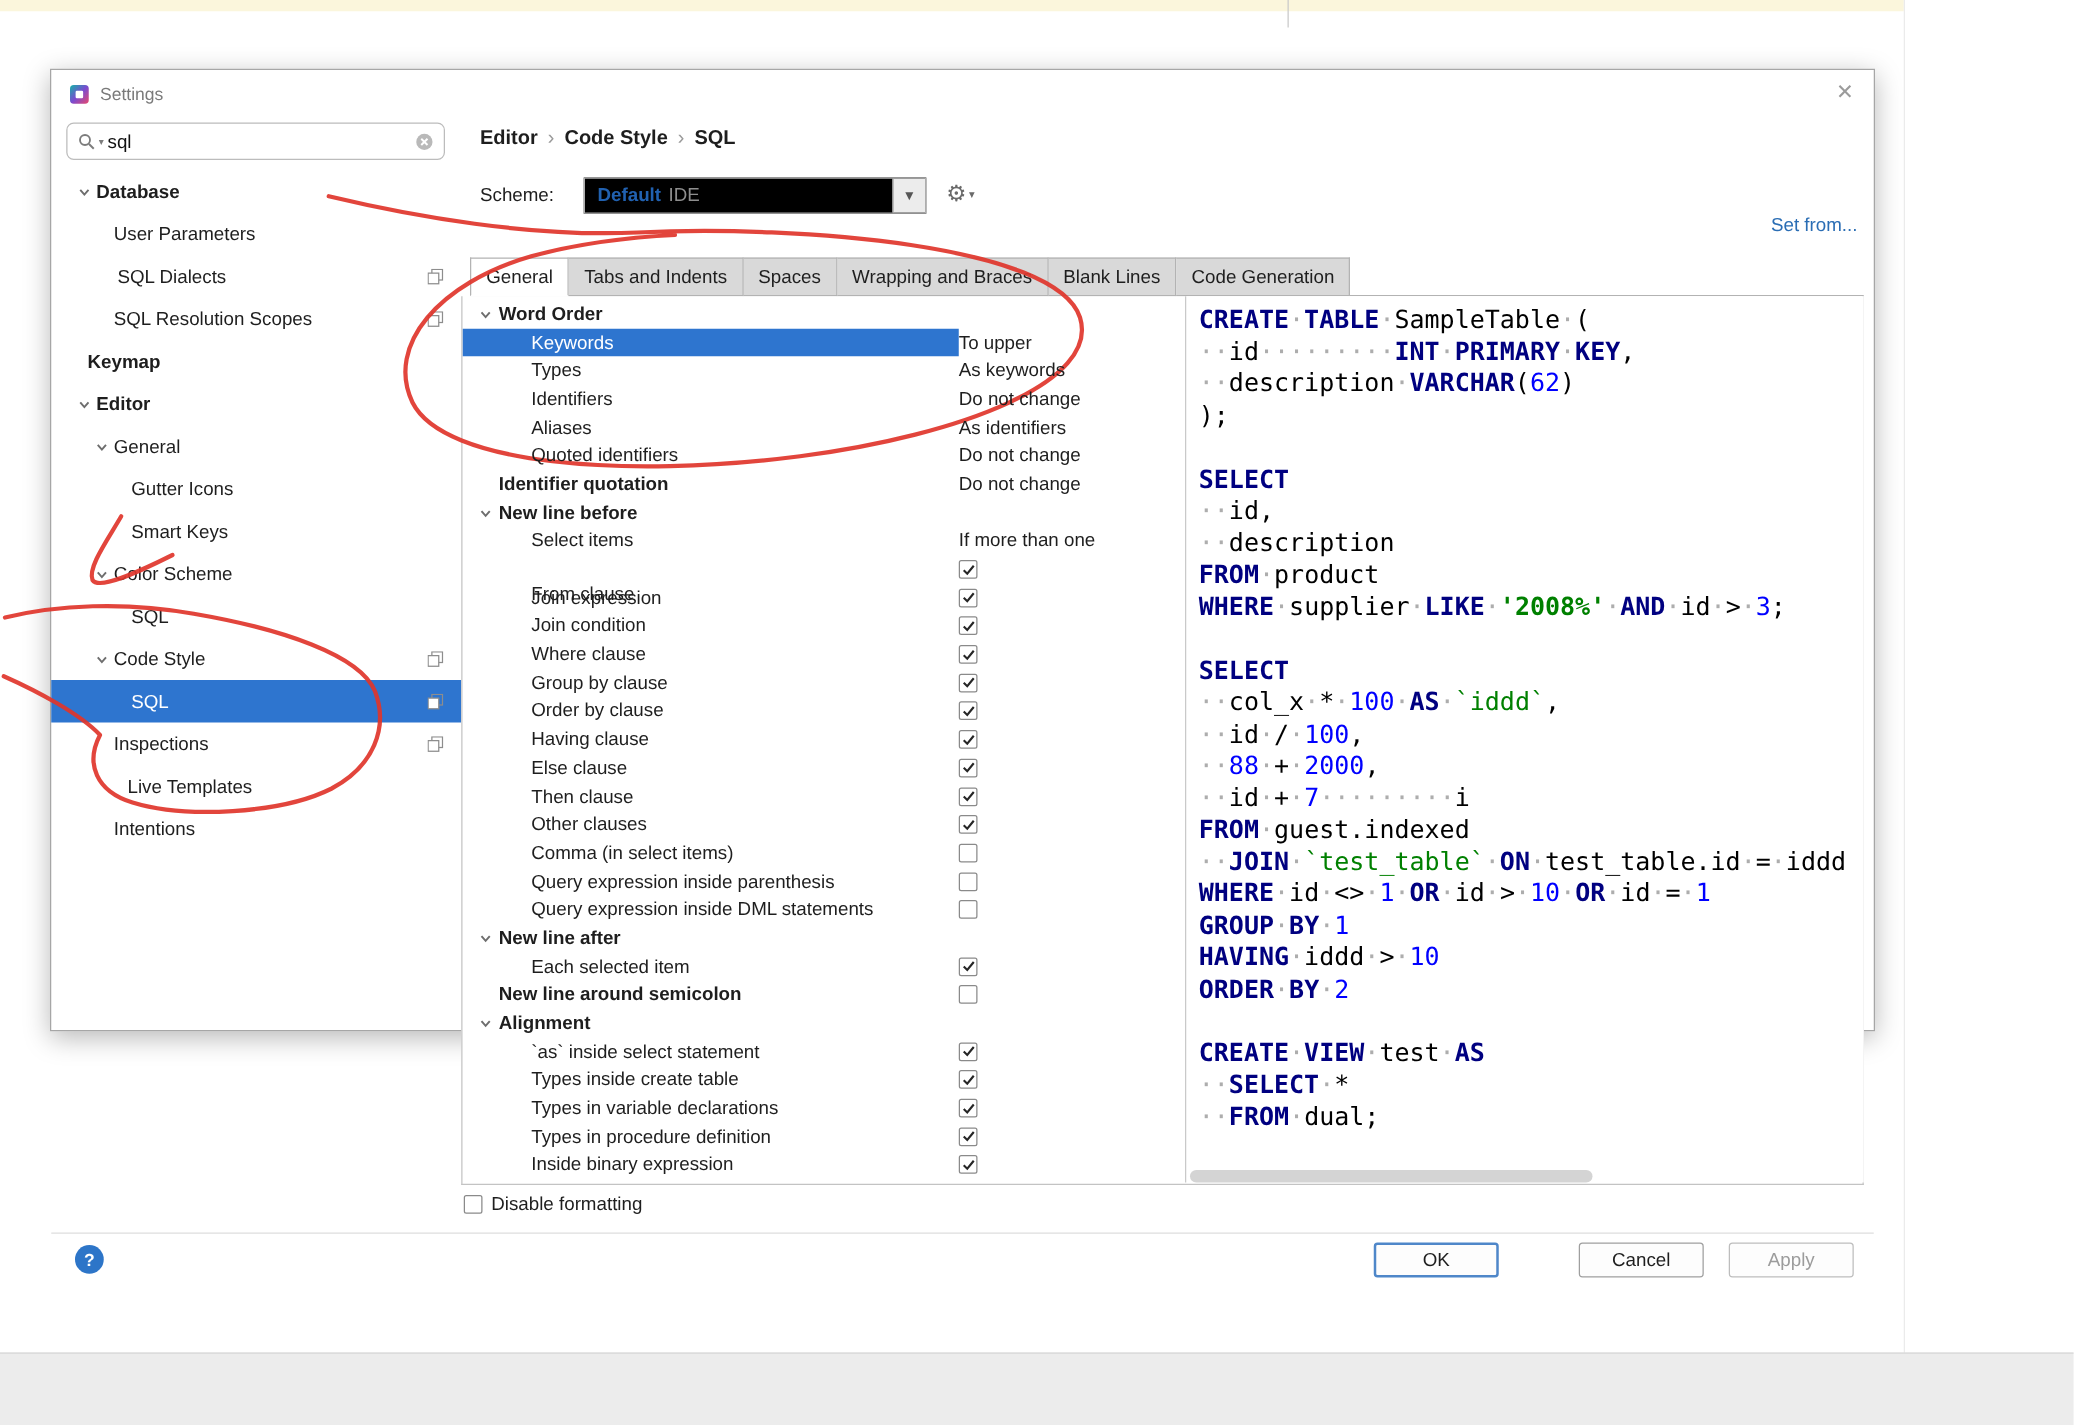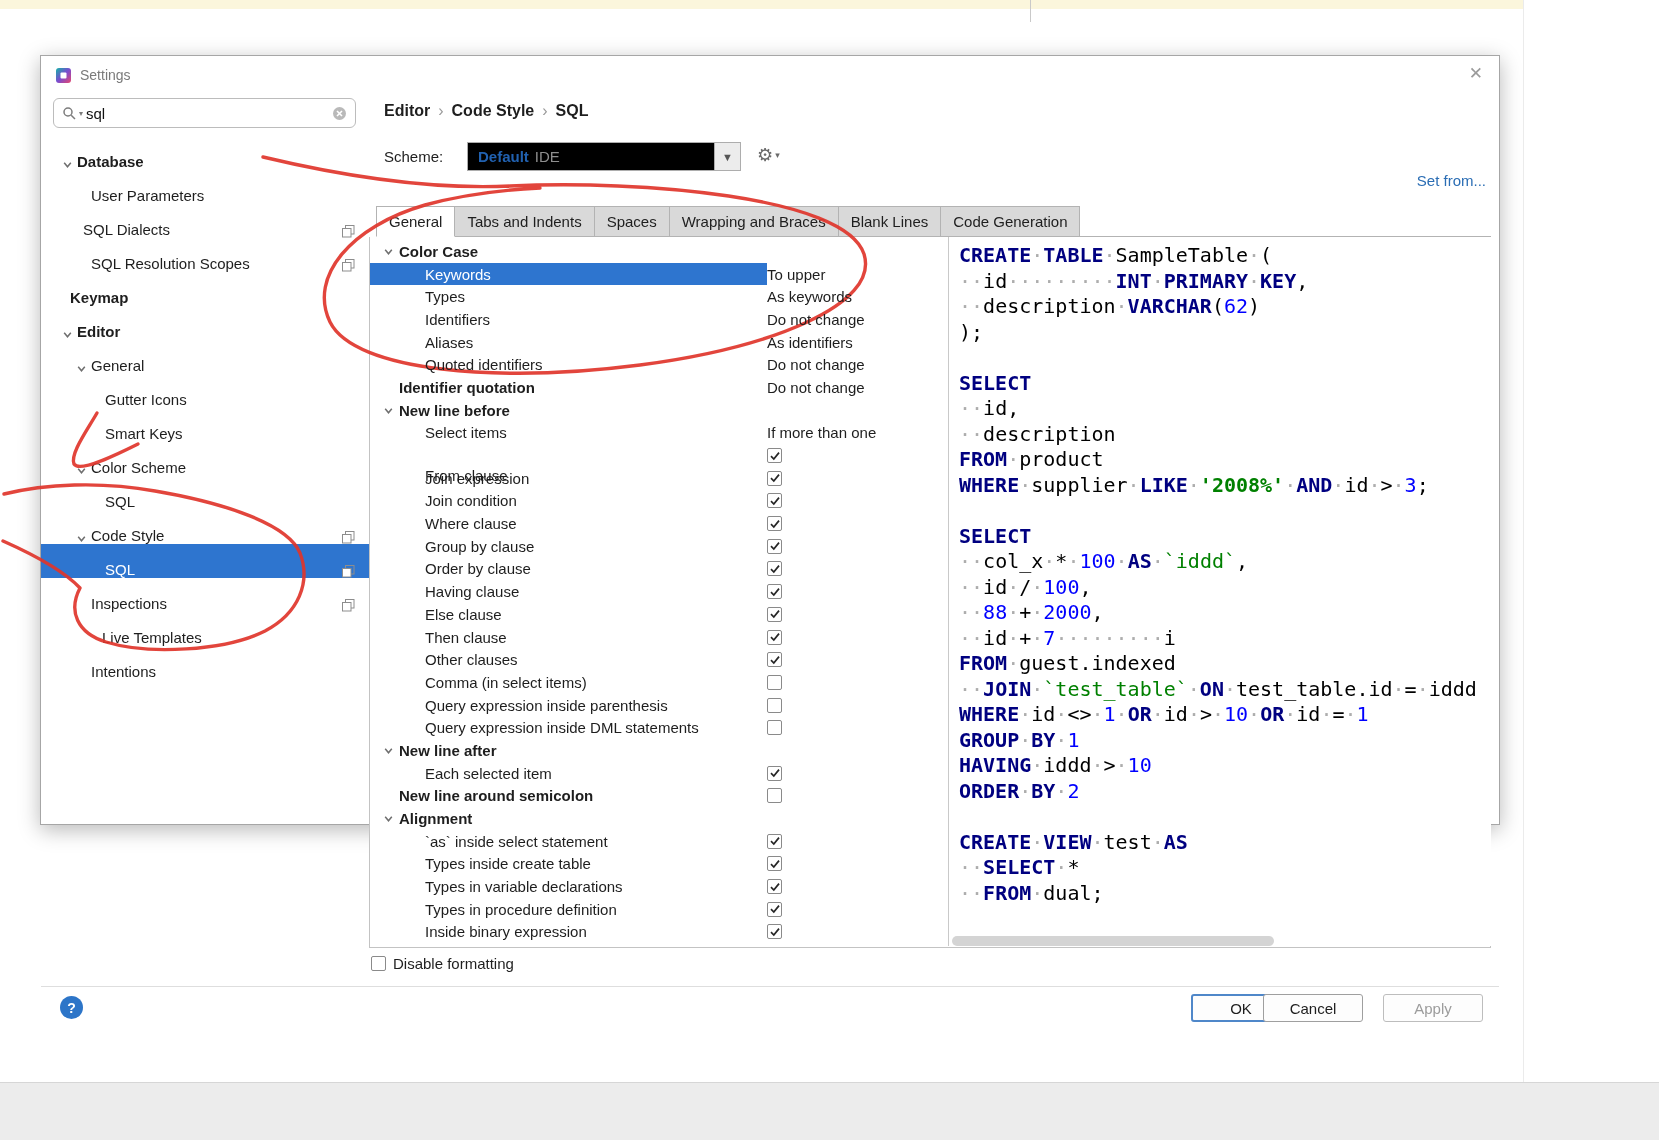--- a/index.html
+++ b/index.html
@@ -17,21 +17,21 @@
   .close-btn{position:absolute;right:16px;top:9px;color:#9b9b9b;font-size:17px;line-height:1;cursor:default}
 
   
   .search-box{position:absolute;left:12px;top:42px;width:303px;height:30px;border:1px solid #bcbcbc;border-radius:6px;background:#fff;display:flex;align-items:center;padding:0 8px;gap:3px}
   .search-input{flex:1;border:none;outline:none;font-size:15px;font-family:"Liberation Sans",sans-serif;color:#111;min-width:0;background:transparent}
   .search-caret{font-size:8px;color:#7c7c7c}
   .clear-btn{display:flex;align-items:center}
 
   
   .tree{position:absolute;left:0;top:80px;width:328px}
-  .tree-row{height:34px;display:flex;align-items:flex-end;font-size:15px;position:relative}
+  .tree-row{height:34px;display:flex;align-items:center;font-size:15px;position:relative}
   .tree-row .chev{width:20px;display:inline-flex;justify-content:center;align-items:center}
   .tree-row .lbl{white-space:nowrap}
   .tree-row .bold{font-weight:bold}
   .tree-row .share{margin-left:auto;margin-right:14px;display:inline-flex}
   .tree-row.selected{background:var(--sel);color:#fff}
   .tree-row.selected .lbl{color:#fff}
 
   
   .breadcrumb{position:absolute;left:343px;top:46px;font-size:16px;font-weight:bold;display:flex;align-items:center}
   .breadcrumb .sep{color:#9a9a9a;font-weight:normal;margin:0 8px}
@@ -74,21 +74,21 @@
   .tok-w{color:var(--dot)}
   .tok-t{color:#000}
   .hscroll{position:absolute;left:582px;bottom:1px;width:322px;height:10px;background:#d4d4d4;border-radius:5px}
 
   .disable-row{position:absolute;left:330px;top:899px;display:flex;align-items:center;gap:7px;font-size:15px}
 
   
   .footer-sep{position:absolute;left:0;top:930px;width:100%;height:1px;background:#dedede}
   .help-btn{position:absolute;left:19px;top:940px;width:23px;height:23px;border-radius:50%;background:#2d75c8;color:#fff;font-size:14px;font-weight:bold;display:flex;align-items:center;justify-content:center}
   .btn{position:absolute;top:938px;width:100px;height:28px;background:#fdfdfd;border:1px solid #9f9f9f;border-radius:3px;font-size:15px;display:flex;align-items:center;justify-content:center}
-  .btn-ok{left:1150px;border:2px solid #4f87c9}
+  .btn-ok{left:1058px;border:2px solid #4f87c9}
   .btn-cancel{left:1222px}
   .btn-apply{left:1342px;color:#9c9c9c;border-color:#bdbdbd}
 
   .annot{position:absolute;left:0;top:0;pointer-events:none}
   .annot-path{fill:none;stroke-width:3.4;stroke-linecap:round;stroke-linejoin:round;opacity:.92}
 </style>
 </head>
 <body>
 
 <div class="page">
@@ -139,21 +139,21 @@
             <svg width="11" height="11" viewBox="0 0 10 10">
               <polyline points="2,3.5 5,7 8,3.5" fill="none" stroke="#6e6e6e" stroke-width="1.4"></polyline>
             </svg>
           </span>
           <span class="lbl bold">Database</span>
         </div>
         <div class="tree-row" style="padding-left: 30px;">
           <span class="chev"></span>
           <span class="lbl">User Parameters</span>
         </div>
-        <div class="tree-row" style="padding-left: 22px;">
+        <div class="tree-row" style="padding-left: 33px;">
           <span class="chev"></span>
           <span class="lbl">SQL Dialects</span>
           <span class="share">
             <svg width="13" height="13" viewBox="0 0 13 13">
               <rect x="3.5" y="0.5" width="8.5" height="8.5" fill="none" stroke="#8d8d8d"></rect>
               <rect x="0.5" y="3.5" width="8.5" height="8.5" fill="#fff" stroke="#8d8d8d"></rect>
             </svg>
           </span>
         </div>
         <div class="tree-row" style="padding-left: 30px;">
@@ -279,21 +279,21 @@
 
     <div class="content-box">
       <div class="options-list">
           <div class="opt-row">
             <span class="opt-ind" style="padding-left: 8px;">
               <span class="chev">
                 <svg width="11" height="11" viewBox="0 0 10 10">
                   <polyline points="2,3.5 5,7 8,3.5" fill="none" stroke="#6e6e6e" stroke-width="1.4"></polyline>
                 </svg>
               </span>
-              <span class="lbl bold">Color Case</span>
+              <span class="lbl bold">Word Order</span>
             </span>
           </div>
           <div class="opt-row selected">
             <span class="opt-ind" style="padding-left: 34px;">
               <span class="chev"></span>
               <span class="lbl">Keywords</span>
             </span>
             <span class="opt-value">To upper</span>
           </div>
           <div class="opt-row">

